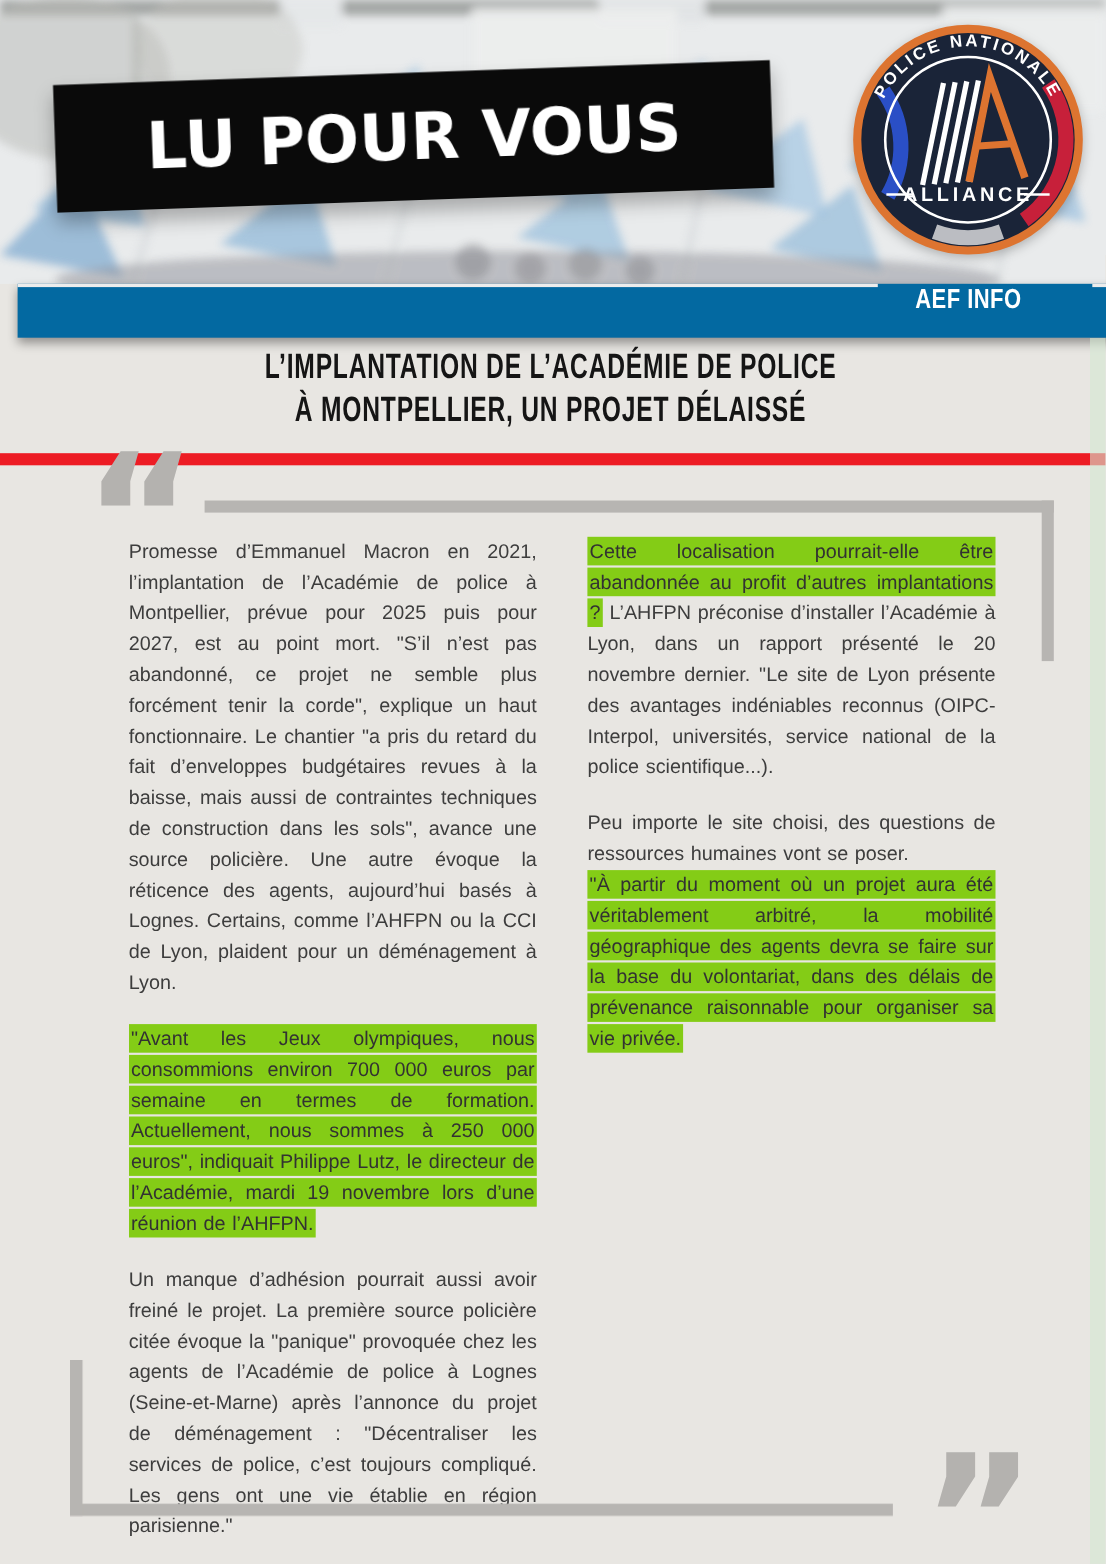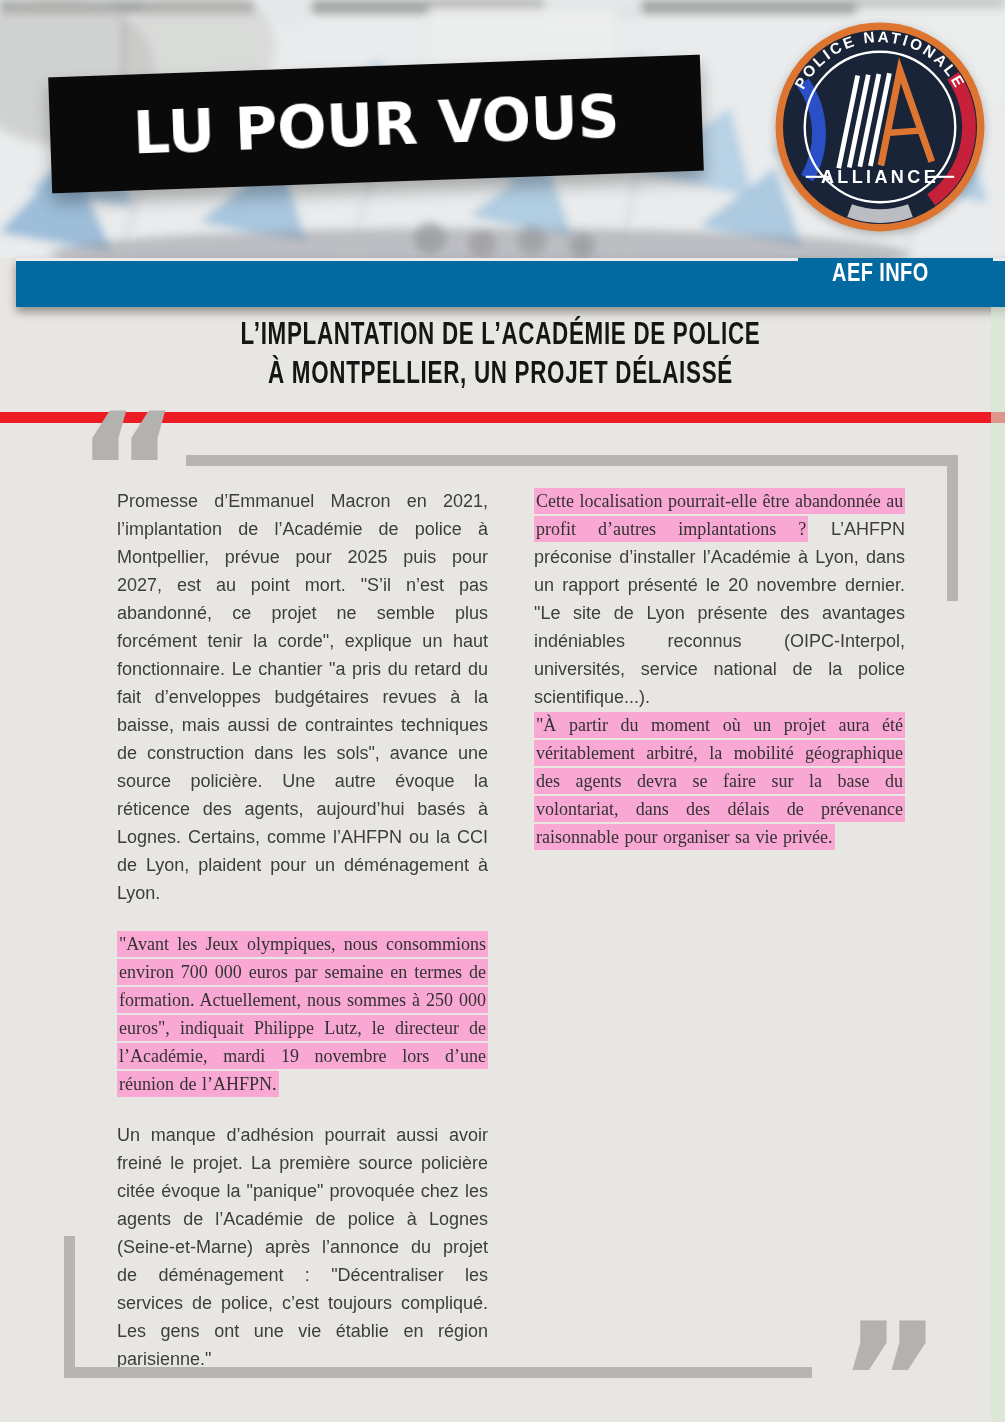--- a/index.html
+++ b/index.html
@@ -76,22 +76,22 @@
   .col{
     position:absolute;top:487px;width:371px;
     font-size:18px;line-height:28px;color:#3d3d3d;
     text-align:justify;word-spacing:1px;
   }
   .col-left{left:117px;}
   .col-right{left:534px;}
   p.para{margin:0;}
   p.para.gap{margin-top:23px;}
   mark{
-    background:#f9a8d4;color:#323232;padding:3px 2px;
-    -webkit-box-decoration-break:clone;box-decoration-break:clone;font-family:Liberation Serif, serif;
+    background:#84cc16;color:#323232;padding:3px 2px;
+    -webkit-box-decoration-break:clone;box-decoration-break:clone;
   }
 
   
   .footer{position:absolute;left:0;top:1391px;width:1005px;text-align:center;color:#181818;}
   .footer-inner{
     display:inline-block;font-weight:bold;font-size:12.5px;letter-spacing:.4px;
     transform:scaleX(.75);white-space:nowrap;
   }
 </style>
 </head>
@@ -188,20 +188,21 @@
   <div class="open-quote">“</div>
   <div class="bracket-top"></div>
 
   <div class="col col-left">
       <p class="para"><span>Promesse d’Emmanuel Macron en 2021, l’implantation de l’Académie de police à Montpellier, prévue pour 2025 puis pour 2027, est au point mort. "S’il n’est pas abandonné, ce projet ne semble plus forcément tenir la corde", explique un haut fonctionnaire. Le chantier "a pris du retard du fait d’enveloppes budgétaires revues à la baisse, mais aussi de contraintes techniques de construction dans les sols", avance une source policière. Une autre évoque la réticence des agents, aujourd’hui basés à Lognes. Certains, comme l’AHFPN ou la CCI de Lyon, plaident pour un déménagement à Lyon.</span></p>
       <p class="para gap"><mark>"Avant les Jeux olympiques, nous consommions environ 700 000 euros par semaine en termes de formation. Actuellement, nous sommes à 250 000 euros", indiquait Philippe Lutz, le directeur de l’Académie, mardi 19 novembre lors d’une réunion de l’AHFPN.</mark></p>
       <p class="para gap"><span>Un manque d’adhésion pourrait aussi avoir freiné le projet. La première source policière citée évoque la "panique" provoquée chez les agents de l’Académie de police à Lognes (Seine-et-Marne) après l’annonce du projet de déménagement : "Décentraliser les services de police, c’est toujours compliqué. Les gens ont une vie établie en région parisienne."</span></p>
     </div>
   <div class="col col-right">
       <p class="para"><mark>Cette localisation pourrait-elle être abandonnée au profit d’autres implantations ?</mark><span> L’AHFPN préconise d’installer l’Académie à Lyon, dans un rapport présenté le 20 novembre dernier. "Le site de Lyon présente des avantages indéniables reconnus (OIPC-Interpol, universités, service national de la police scientifique...).</span></p>
+      <p class="para gap"><span>Peu importe le site choisi, des questions de ressources humaines vont se poser.</span></p>
       <p class="para"><mark>"À partir du moment où un projet aura été véritablement arbitré, la mobilité géographique des agents devra se faire sur la base du volontariat, dans des délais de prévenance raisonnable pour organiser sa vie privée.</mark></p>
     </div>
 
   <div class="bracket-bottom"></div>
   <div class="close-quote">”</div>
   <div class="page-edge"></div>
 
 
 </div>
 

